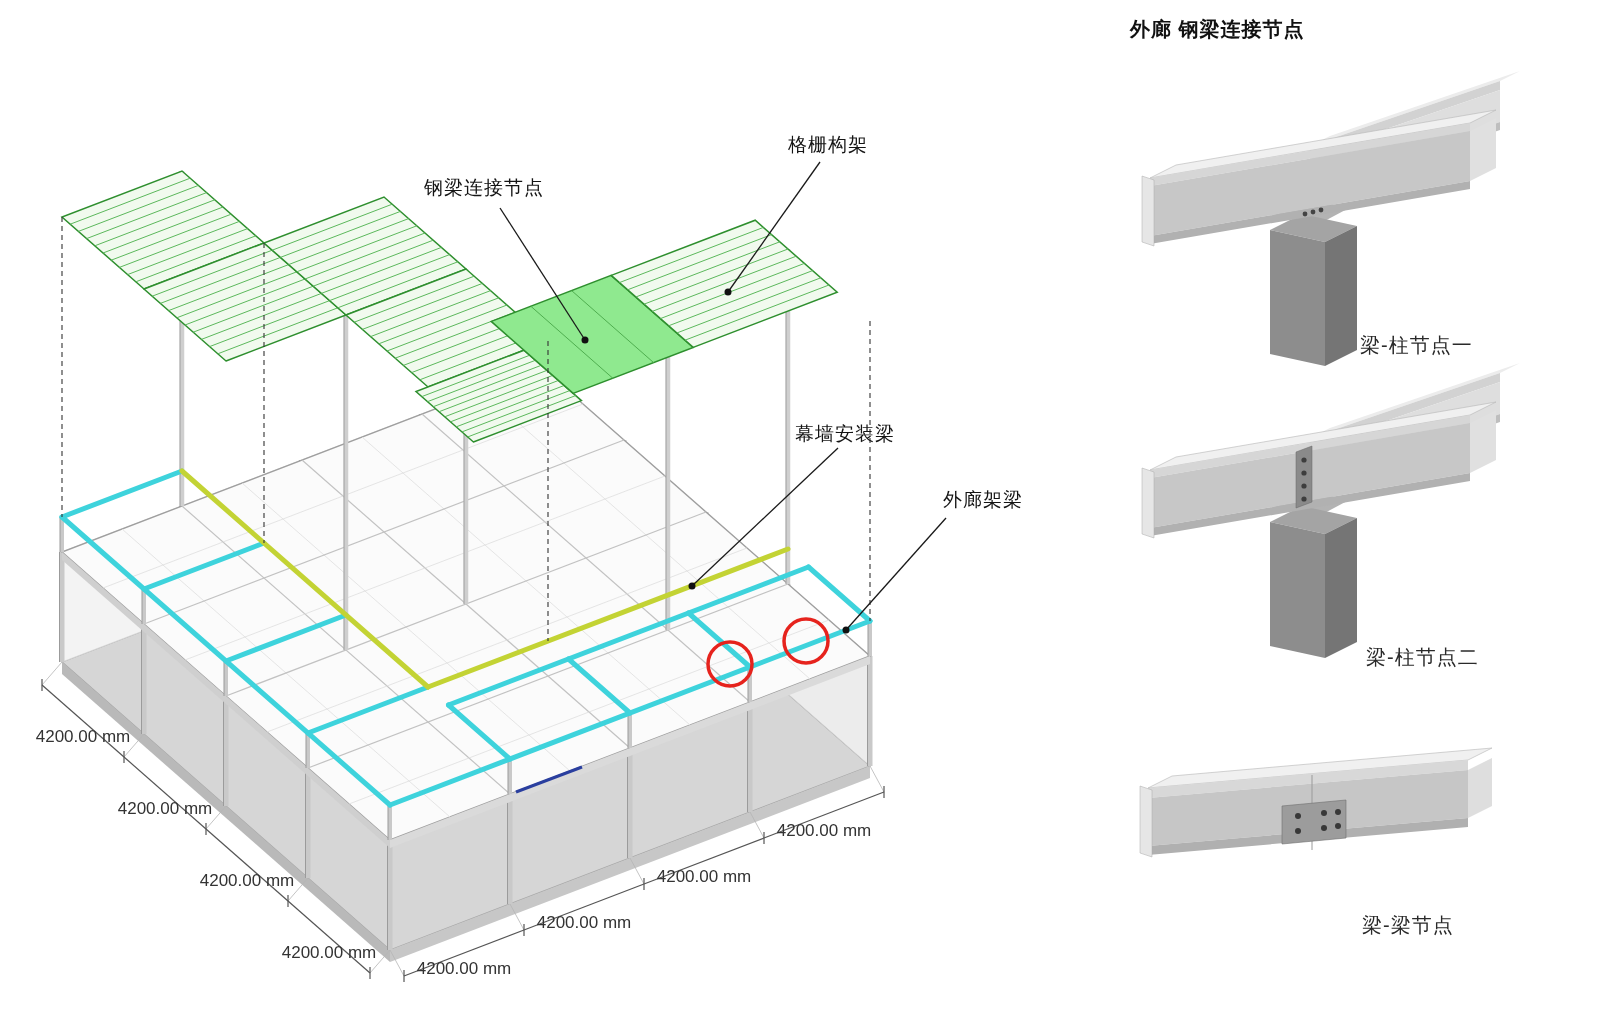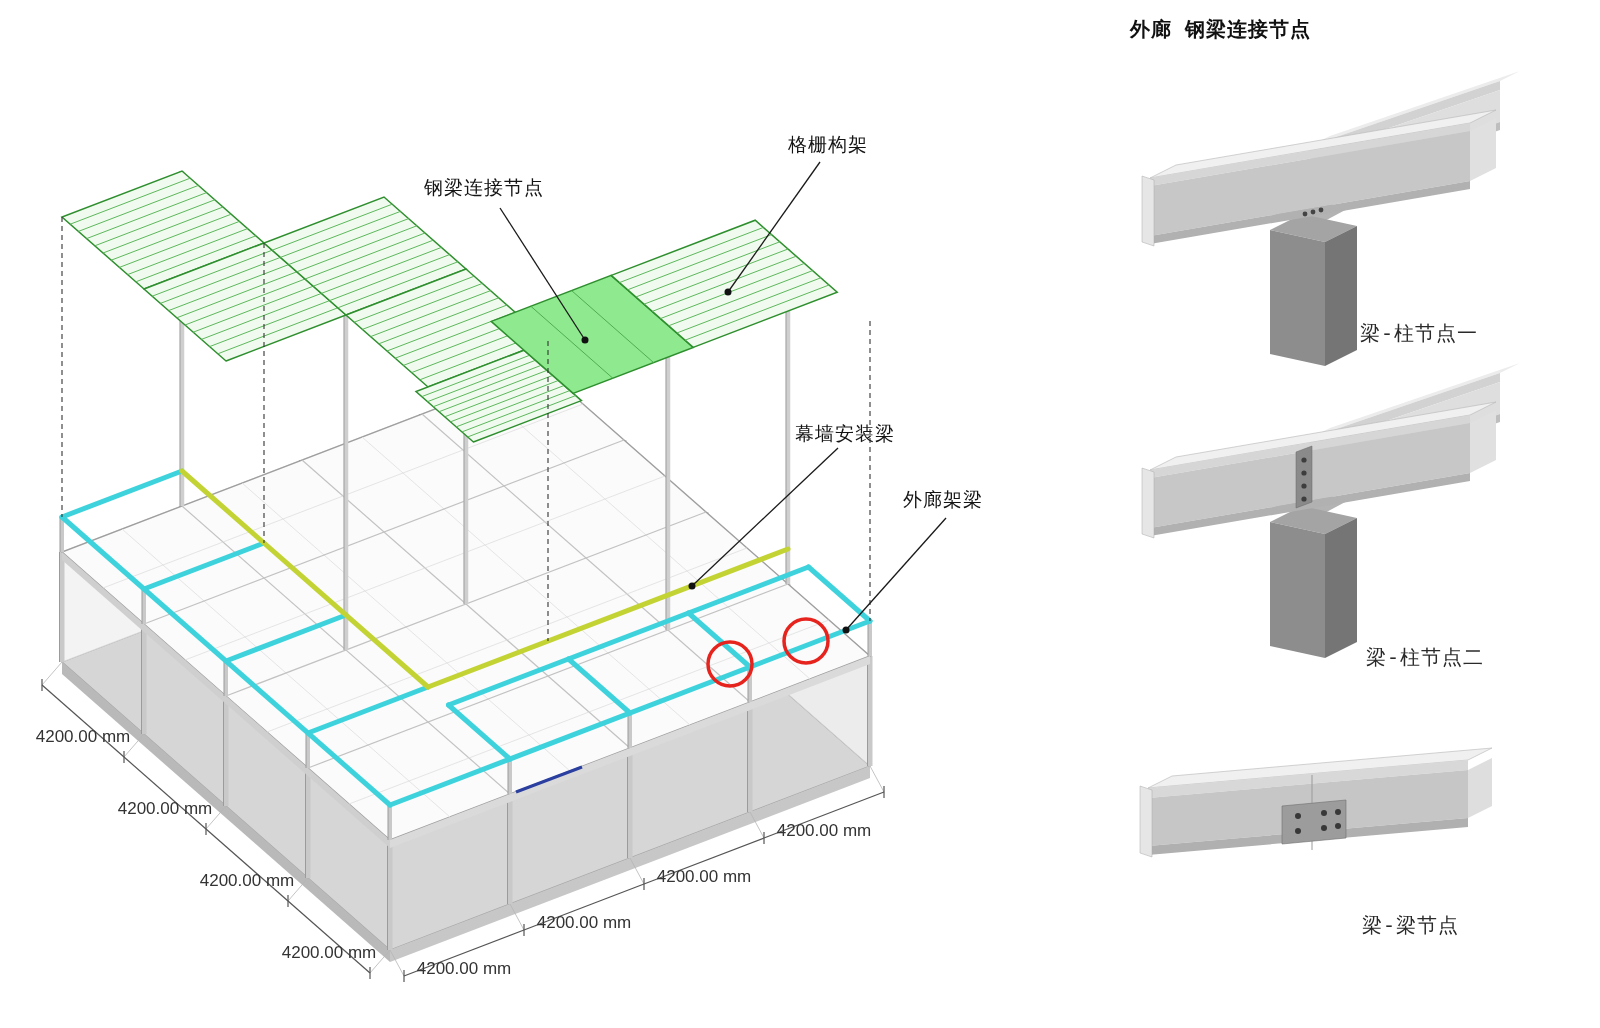--- a/index.html
+++ b/index.html
@@ -1,19 +1,19 @@
 <!DOCTYPE html>
 <html><head>
 <meta charset="utf-8">
 <style>
   html,body{margin:0;padding:0;background:#fff;}
   .page{position:relative;width:1600px;height:1028px;background:#ffffff;overflow:hidden;
         font-family:"Liberation Sans","DejaVu Sans",sans-serif;}
   svg{position:absolute;top:0;display:block;}
-  .cn-label{position:absolute;font-size:19px;color:#141414;white-space:nowrap;letter-spacing:1px;font-family:Liberation Mono, monospace;}
+  .cn-label{position:absolute;font-size:19px;color:#141414;white-space:nowrap;letter-spacing:1px;}
   .cn-label.title{font-size:20px;font-weight:700;color:#111;}
   .cn-label.caption{font-size:20px;color:#2a2a2a;}
   .dim-label{position:absolute;font-size:17px;color:#333;white-space:nowrap;transform:translateX(-50%);}
 </style>
 </head>
 <body>
 
 <div class="page">
 
   <svg id="scene" width="1100" height="1028" viewBox="0 0 1100 1028" style="left:0">
@@ -319,29 +319,29 @@
         <circle cx="198" cy="831" r="3" fill="#383838"></circle>
         <circle cx="224" cy="828" r="3" fill="#383838"></circle>
         <circle cx="238" cy="812" r="3" fill="#383838"></circle>
         <circle cx="238" cy="826" r="3" fill="#383838"></circle>
       </g>
     </svg>
 
   <div class="cn-label" style="left:424px;top:175px">钢梁连接节点</div>
   <div class="cn-label" style="left:788px;top:132px">格栅构架</div>
   <div class="cn-label" style="left:795px;top:421px">幕墙安装梁</div>
-  <div class="cn-label" style="left:903px;top:487px">外廊架梁</div>
+  <div class="cn-label" style="left:943px;top:487px">外廊架梁</div>
 
   <div class="dim-label" style="left:83px;top:727px">4200.00 mm</div>
   <div class="dim-label" style="left:165px;top:799px">4200.00 mm</div>
   <div class="dim-label" style="left:247px;top:871px">4200.00 mm</div>
   <div class="dim-label" style="left:329px;top:943px">4200.00 mm</div>
 
   <div class="dim-label" style="left:464px;top:959px">4200.00 mm</div>
   <div class="dim-label" style="left:584px;top:913px">4200.00 mm</div>
   <div class="dim-label" style="left:704px;top:867px">4200.00 mm</div>
   <div class="dim-label" style="left:824px;top:821px">4200.00 mm</div>
 
   <div class="cn-label title" style="left:1130px;top:16px">外廊 钢梁连接节点</div>
-  <div class="cn-label caption" style="left:1360px;top:320px">梁-柱节点一</div>
+  <div class="cn-label caption" style="left:1360px;top:332px">梁-柱节点一</div>
   <div class="cn-label caption" style="left:1366px;top:644px">梁-柱节点二</div>
   <div class="cn-label caption" style="left:1362px;top:912px">梁-梁节点</div>
 </div>
 
 </body></html>

